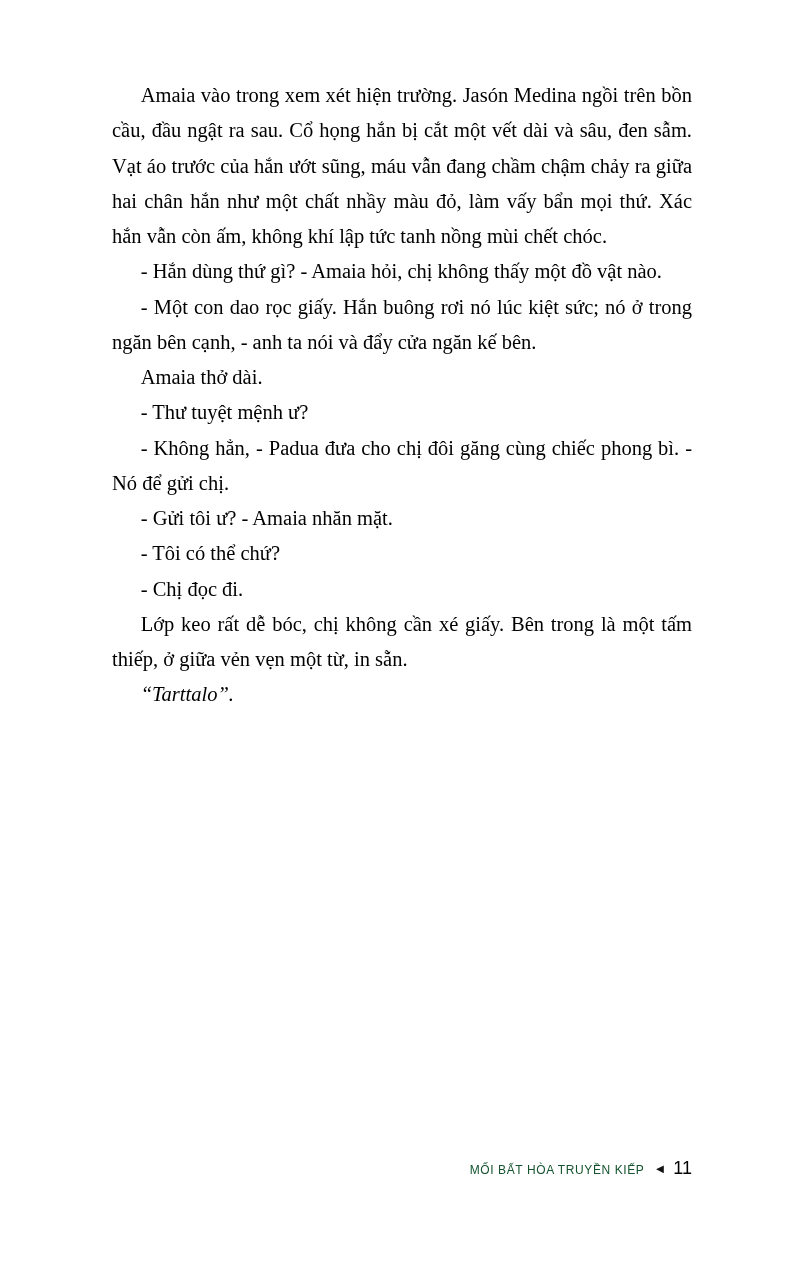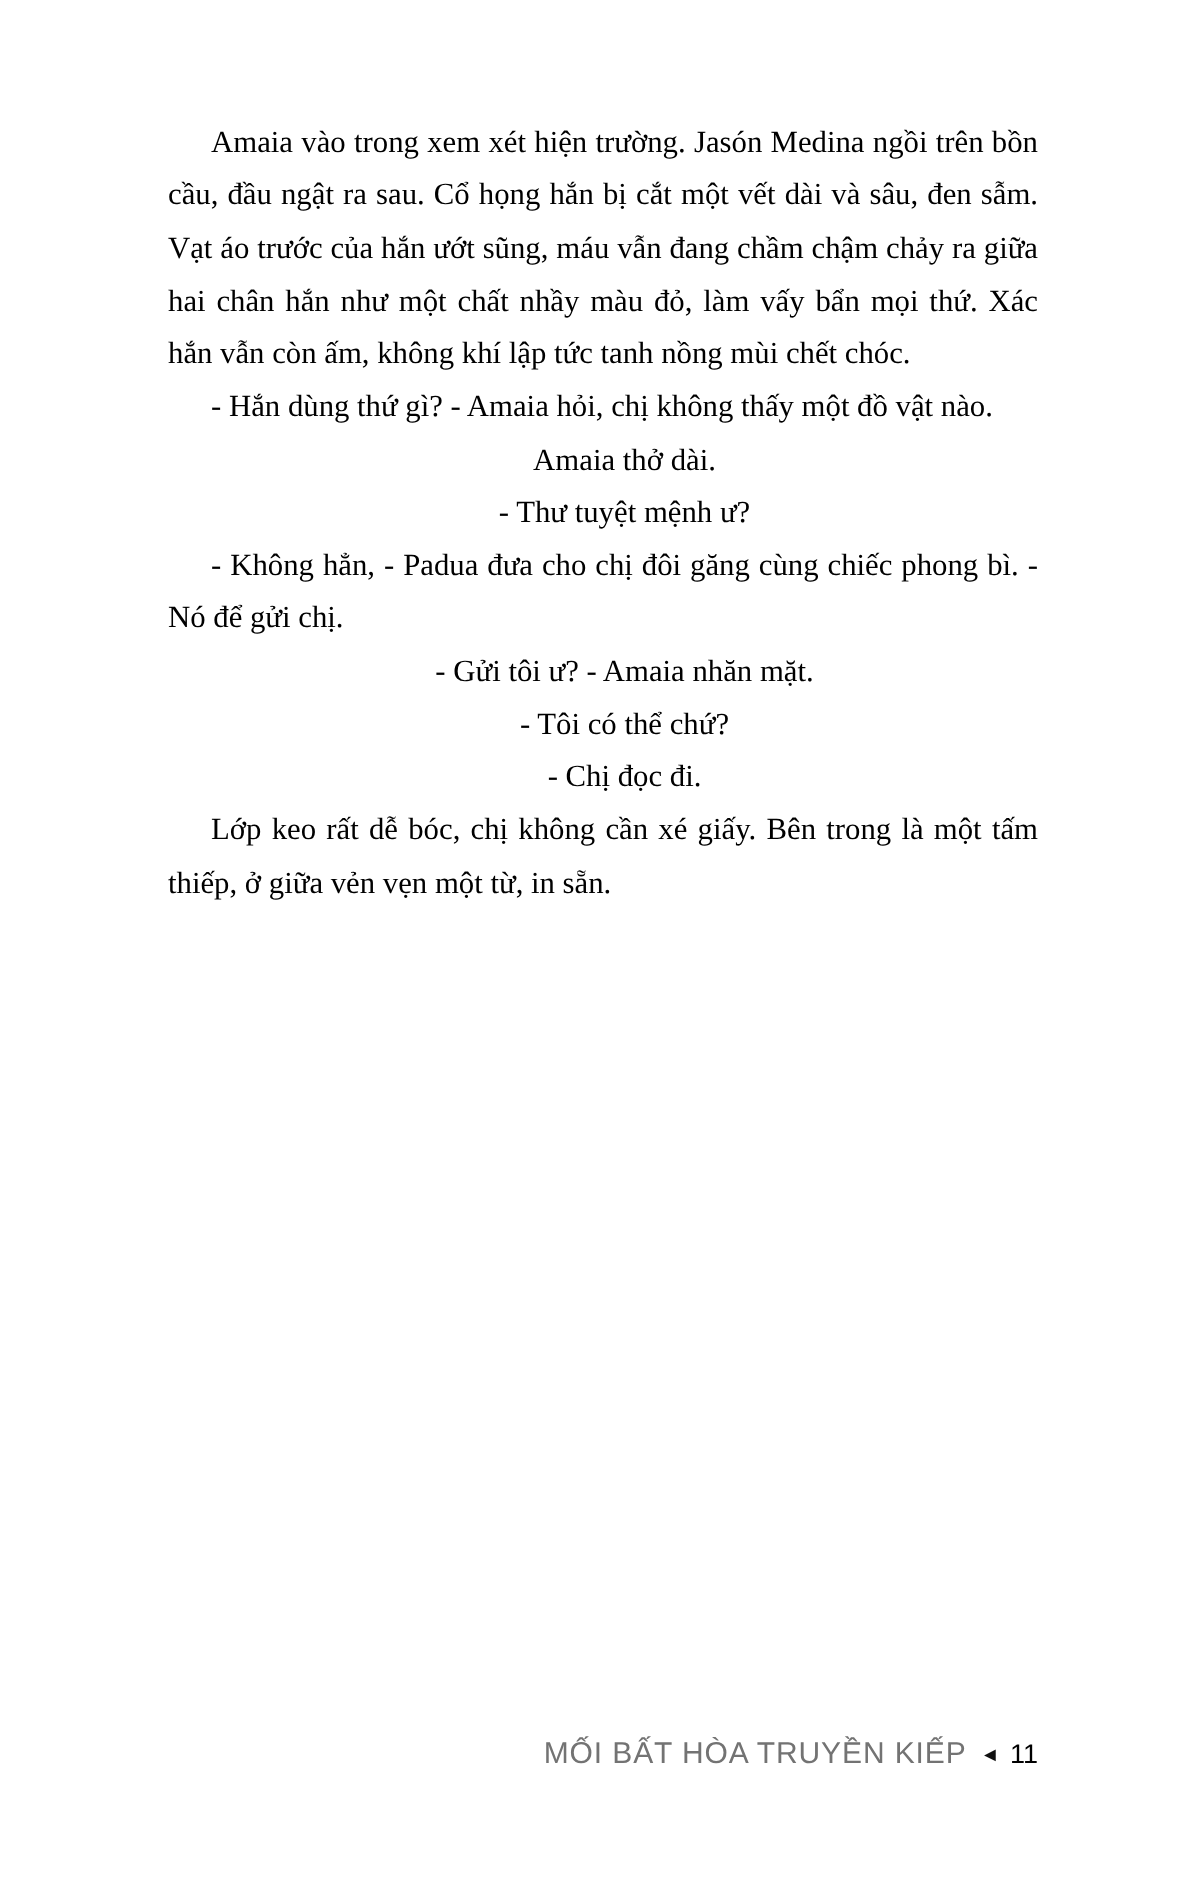--- a/index.html
+++ b/index.html
@@ -32,41 +32,41 @@
   p.para {
     margin: 0;
     font-size: 20.5px;
     line-height: 1.72;
     text-align: justify;
     text-justify: inter-word;
     hyphens: none;
     text-indent: 1.4em;
   }
   p.para.last-line-left {
-    text-align: center;
+    text-align: left;
   }
   p.italic {
     font-style: italic;
   }
   .footer {
     position: absolute;
     left: 112px;
     top: 1158px;
     width: 580px;
     text-align: right;
     font-family: "Liberation Sans", sans-serif;
   }
   .footer-inner {
     display: inline-block;
     white-space: nowrap;
   }
   .footer-title {
-    font-size: 20px;
+    font-size: 12px;
     letter-spacing: 0.6px;
-    color: #737373;
+    color: #14532d;
   }
   .footer-arrow {
     font-size: 13px;
     margin: 0 7px 0 9px;
     position: relative;
     top: -1px;
     color: #111111;
   }
   .footer-page {
     font-size: 18px;
@@ -74,27 +74,29 @@
   }
 </style>
 </head>
 <body>
 
 <div class="page">
 
   <div class="text-block">
     <p class="para">Amaia vào trong xem xét hiện trường. Jasón Medina ngồi trên bồn cầu, đầu ngật ra sau. Cổ họng hắn bị cắt một vết dài và sâu, đen sẫm. Vạt áo trước của hắn ướt sũng, máu vẫn đang chầm chậm chảy ra giữa hai chân hắn như một chất nhầy màu đỏ, làm vấy bẩn mọi thứ. Xác hắn vẫn còn ấm, không khí lập tức tanh nồng mùi chết chóc.</p>
     <p class="para">- Hắn dùng thứ gì? - Amaia hỏi, chị không thấy một đồ vật nào.</p>
+    <p class="para">- Một con dao rọc giấy. Hắn buông rơi nó lúc kiệt sức; nó ở trong ngăn bên cạnh, - anh ta nói và đẩy cửa ngăn kế bên.</p>
     <p class="para last-line-left">Amaia thở dài.</p>
     <p class="para last-line-left">- Thư tuyệt mệnh ư?</p>
     <p class="para">- Không hẳn, - Padua đưa cho chị đôi găng cùng chiếc phong bì. - Nó để gửi chị.</p>
     <p class="para last-line-left">- Gửi tôi ư? - Amaia nhăn mặt.</p>
     <p class="para last-line-left">- Tôi có thể chứ?</p>
     <p class="para last-line-left">- Chị đọc đi.</p>
     <p class="para">Lớp keo rất dễ bóc, chị không cần xé giấy. Bên trong là một tấm thiếp, ở giữa vẻn vẹn một từ, in sẵn.</p>
+    <p class="para last-line-left italic">“Tarttalo”.</p>
   </div>
 
   <div class="footer">
     <span class="footer-inner">
       <span class="footer-title">MỐI BẤT HÒA TRUYỀN KIẾP</span><span class="footer-arrow">◄</span><span class="footer-page">11</span>
     </span>
   </div>
 
 </div>
 

